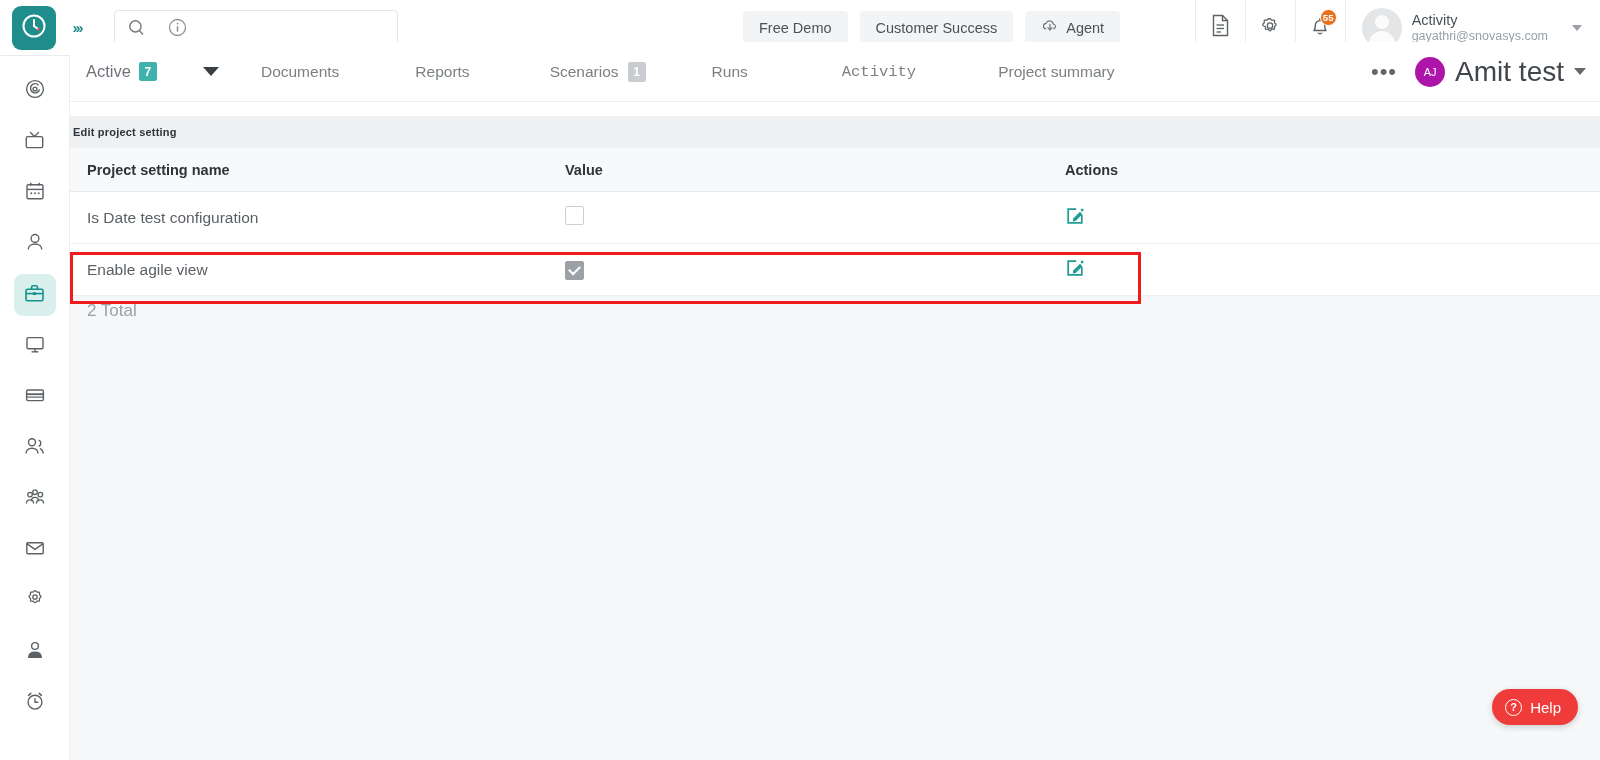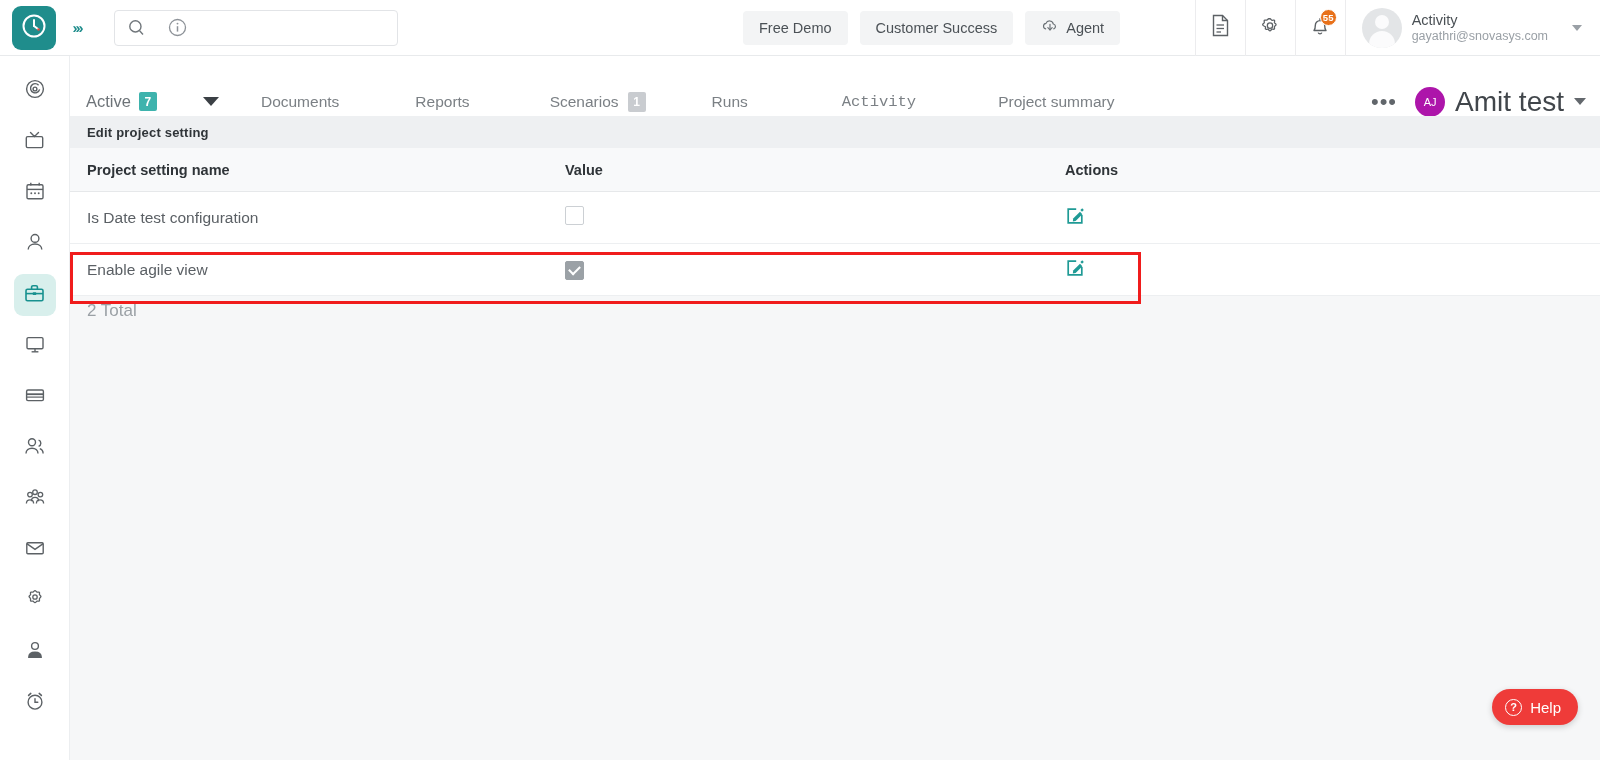--- a/index.html
+++ b/index.html
@@ -109,21 +109,21 @@
   }
   .side-item {
     width: 42px; height: 42px; border-radius: 9px;
     display: flex; align-items: center; justify-content: center;
     margin-bottom: 9px; cursor: pointer; color: #5c6165;
   }
   .side-item.active { background: #d8efec; color: #17918f; }
 
   
   .navrow {
-    position: absolute; left: 70px; top: 72px; width: 1530px; height: 60px;
+    position: absolute; left: 70px; top: 42px; width: 1530px; height: 60px;
     background: #ffffff; border-bottom: 1px solid #eceef0;
     display: flex; align-items: center;
   }
   .nav-active-wrap { display:flex; align-items:center; margin-left: 16px; cursor:pointer; }
   .nav-active-label { font-size: 16.5px; color: #6d7378; }
   .badge-teal {
     margin-left: 8px; min-width: 18px; height: 19px; padding: 0 4px;
     background: #3eb3ad; color: #fff; border-radius: 2px;
     font-size: 12px; font-weight: bold;
     display: flex; align-items: center; justify-content: center;
@@ -154,22 +154,22 @@
   .proj-caret {
     margin-left: 10px; width: 0; height: 0;
     border-left: 6px solid transparent; border-right: 6px solid transparent;
     border-top: 7px solid #63686d; cursor: pointer;
   }
 
   
   .content { position: absolute; left: 70px; top: 116px; width: 1530px; height: 644px; background: #f6f7f8; }
   .panel-title {
     height: 32px; background: #eef0f2;
-    display: flex; align-items: center; padding-left: 17px;
-    font-size: 13px; font-weight: bold; color: #2f3438;
+    display: flex; align-items: center; padding-left: 3px;
+    font-size: 11px; font-weight: bold; color: #2f3438;
     letter-spacing: 0.2px;
   }
   .table { width: 1530px; background: #fff; }
   .thead {
     height: 44px; background: #f8f9fa; display: flex; align-items: center;
     border-bottom: 1px solid #e6e8ea;
   }
   .th { font-size: 14.5px; font-weight: bold; color: #2f3438; }
   .col-1 { width: 495px; padding-left: 17px; }
   .col-2 { width: 500px; }

